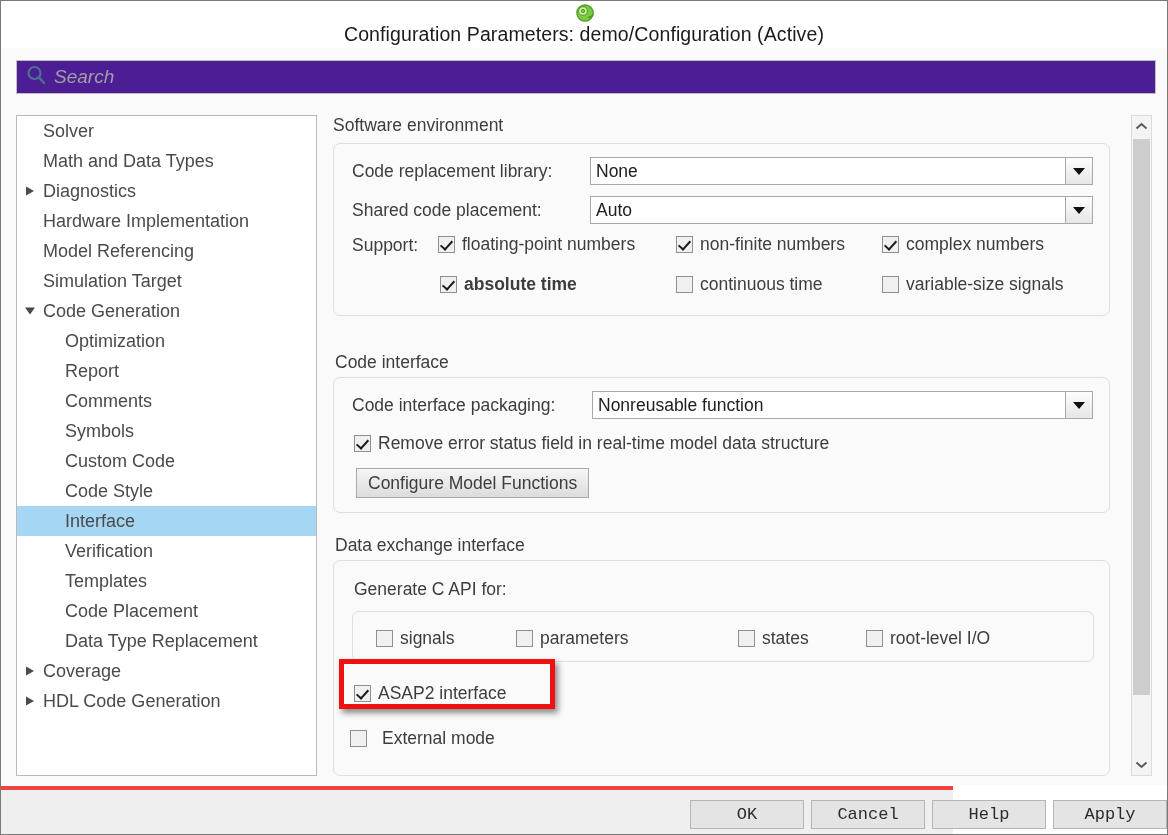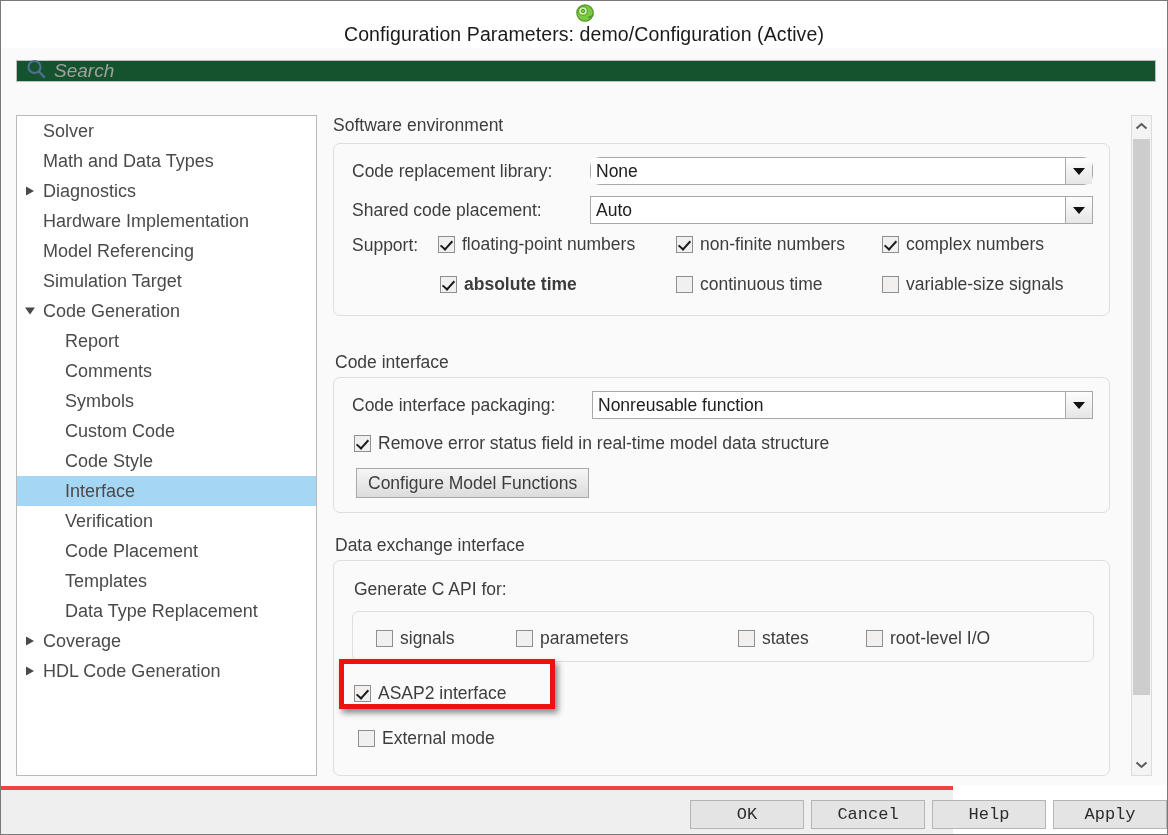--- a/index.html
+++ b/index.html
@@ -38,22 +38,22 @@
     justify-content: center; background: #ffffff;
   }
   .winbtn svg { display: block; }
 
   
   #searchbar-wrap {
     position: absolute; left: 0; top: 47px; width: 1166px; height: 57px;
     background: #fafafa;
   }
   #searchbox {
-    position: absolute; left: 15px; top: 12px; width: 1140px; height: 22px;
-    background: #14532d; border: 1px solid #bfbfbf;
+    position: absolute; left: 15px; top: 12px; width: 1140px; height: 34px;
+    background: #4c1d95; border: 1px solid #bfbfbf;
     display: flex; align-items: center;
   }
   #search-icon { margin-left: 8px; margin-right: 7px; flex: 0 0 auto; }
   #search-input {
     border: 0; outline: none; background: transparent;
     font-family: "Liberation Sans", sans-serif;
     font-size: 19px; font-style: italic; color: #9b9b9b;
     width: 1060px; padding: 0;
   }
   #search-input::placeholder { color: #a0a0a0; font-style: italic; opacity: 1; }
@@ -264,20 +264,24 @@
         <div class="tree-item lvl0">
           <span class="tw">
             <svg width="12" height="10" viewBox="0 0 12 10">
               <polygon points="1,1.5 11,1.5 6,8.5" fill="#4a4a4a"></polygon>
             </svg>
           </span>
           <span class="tree-label">Code Generation</span>
         </div>
         <div class="tree-item lvl1">
           <span class="tw"></span>
+          <span class="tree-label">Optimization</span>
+        </div>
+        <div class="tree-item lvl1">
+          <span class="tw"></span>
           <span class="tree-label">Report</span>
         </div>
         <div class="tree-item lvl1">
           <span class="tw"></span>
           <span class="tree-label">Comments</span>
         </div>
         <div class="tree-item lvl1">
           <span class="tw"></span>
           <span class="tree-label">Symbols</span>
         </div>
@@ -292,25 +296,25 @@
         <div class="tree-item lvl1 sel">
           <span class="tw"></span>
           <span class="tree-label">Interface</span>
         </div>
         <div class="tree-item lvl1">
           <span class="tw"></span>
           <span class="tree-label">Verification</span>
         </div>
         <div class="tree-item lvl1">
           <span class="tw"></span>
+          <span class="tree-label">Templates</span>
+        </div>
+        <div class="tree-item lvl1">
+          <span class="tw"></span>
           <span class="tree-label">Code Placement</span>
-        </div>
-        <div class="tree-item lvl1">
-          <span class="tw"></span>
-          <span class="tree-label">Templates</span>
         </div>
         <div class="tree-item lvl1">
           <span class="tw"></span>
           <span class="tree-label">Data Type Replacement</span>
         </div>
         <div class="tree-item lvl0">
           <span class="tw">
             <svg width="10" height="12" viewBox="0 0 10 12">
               <polygon points="1,1.5 9,6 1,10.5" fill="#4a4a4a"></polygon>
             </svg>
@@ -328,21 +332,21 @@
       </div>
 
     <div id="pane">
 
       <div class="grp-title">Software environment</div>
       <div class="grp-box" style="position:absolute;left:2px;top:28px;width:777px;height:173px;">
 
         <div class="row" style="position:absolute;left:18px;top:17px;">
           <span class="lbl">Code replacement library:</span>
         </div>
-        <div class="combo" style="position:absolute;left:256px;top:13px;width:503px;border-radius:10px;">
+        <div class="combo" style="position:absolute;left:256px;top:13px;width:503px;">
           <div class="combo-val">None</div>
           <div class="combo-btn">
               <i></i>
             </div>
         </div>
 
         <div class="row" style="position:absolute;left:18px;top:56px;">
           <span class="lbl">Shared code placement:</span>
         </div>
         <div class="combo" style="position:absolute;left:256px;top:52px;width:503px;">
@@ -426,21 +430,21 @@
             <span class="box"></span>
             <span class="cbx-label">root-level I/O</span>
           </div>
         </div>
 
         <div class="cbx" style="position:absolute;left:20px;top:122px;">
           <span class="box on"></span>
           <span class="cbx-label">ASAP2 interface</span>
         </div>
 
-        <div class="cbx" style="position:absolute;left:24px;top:167px;">
+        <div class="cbx" style="position:absolute;left:16px;top:167px;gap:8px;">
           <span class="box"></span>
           <span class="cbx-label">External mode</span>
         </div>
       </div>
     </div>
 
     <div id="vscroll">
       <div class="sb-arrow" id="sb-up">
         <svg width="13" height="9" viewBox="0 0 13 9">
           <polyline points="1.5,6.5 6.5,2 11.5,6.5" fill="none" stroke="#5a5a5a" stroke-width="2"></polyline>

